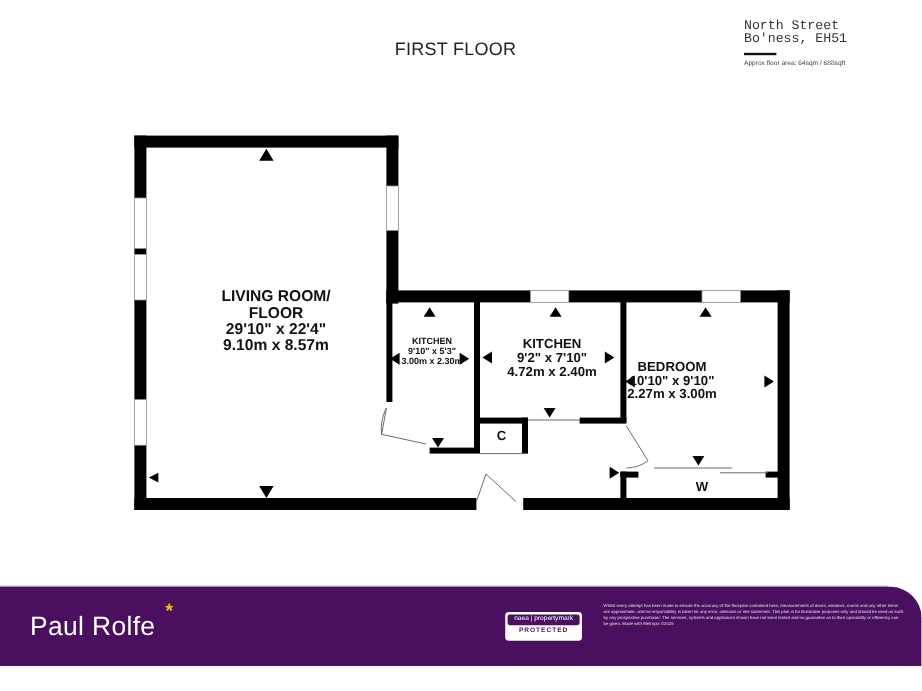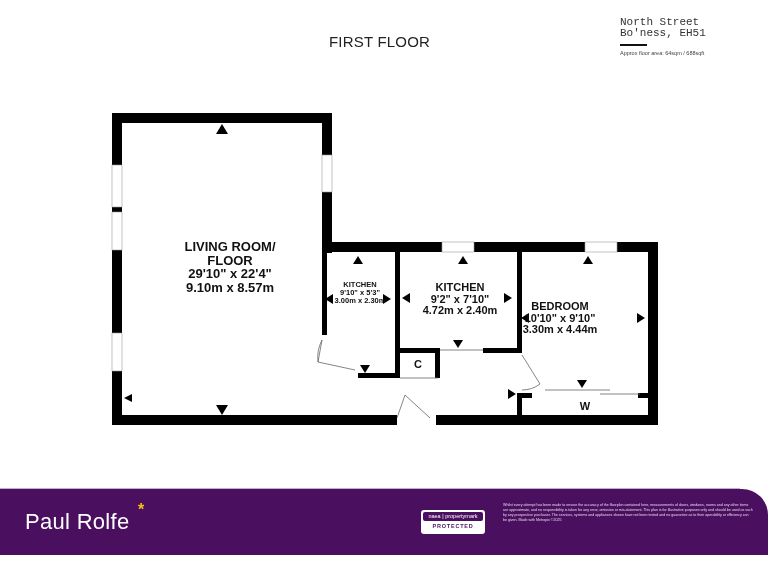--- a/index.html
+++ b/index.html
@@ -111,21 +111,21 @@
   <span>3.00m  x 2.30m</span>
 </div>
 <div class="lbl" style="left:405px;top:282px;width:110px;font-size:11px;">
   <span>KITCHEN</span>
   <span>9'2"  x 7'10"</span>
   <span>4.72m  x 2.40m</span>
 </div>
 <div class="lbl" style="left:505px;top:301px;width:110px;font-size:11px;">
   <span>BEDROOM</span>
   <span>10'10"  x 9'10"</span>
-  <span>3.30m  x 4.44m</span>
+  <span>2.27m  x 3.00m</span>
 </div>
 <div class="lbl" style="left:408px;top:359px;width:20px;font-size:11px;">C</div>
 <div class="lbl" style="left:575px;top:401px;width:20px;font-size:11px;">W</div>
 
 <div class="footer-top"></div>
 <div class="footer"></div>
 <div class="logo">Paul Rolfe</div>
 <div class="star">*</div>
 <div class="badge">
   <div class="badge-top">naea | propertymark</div>

